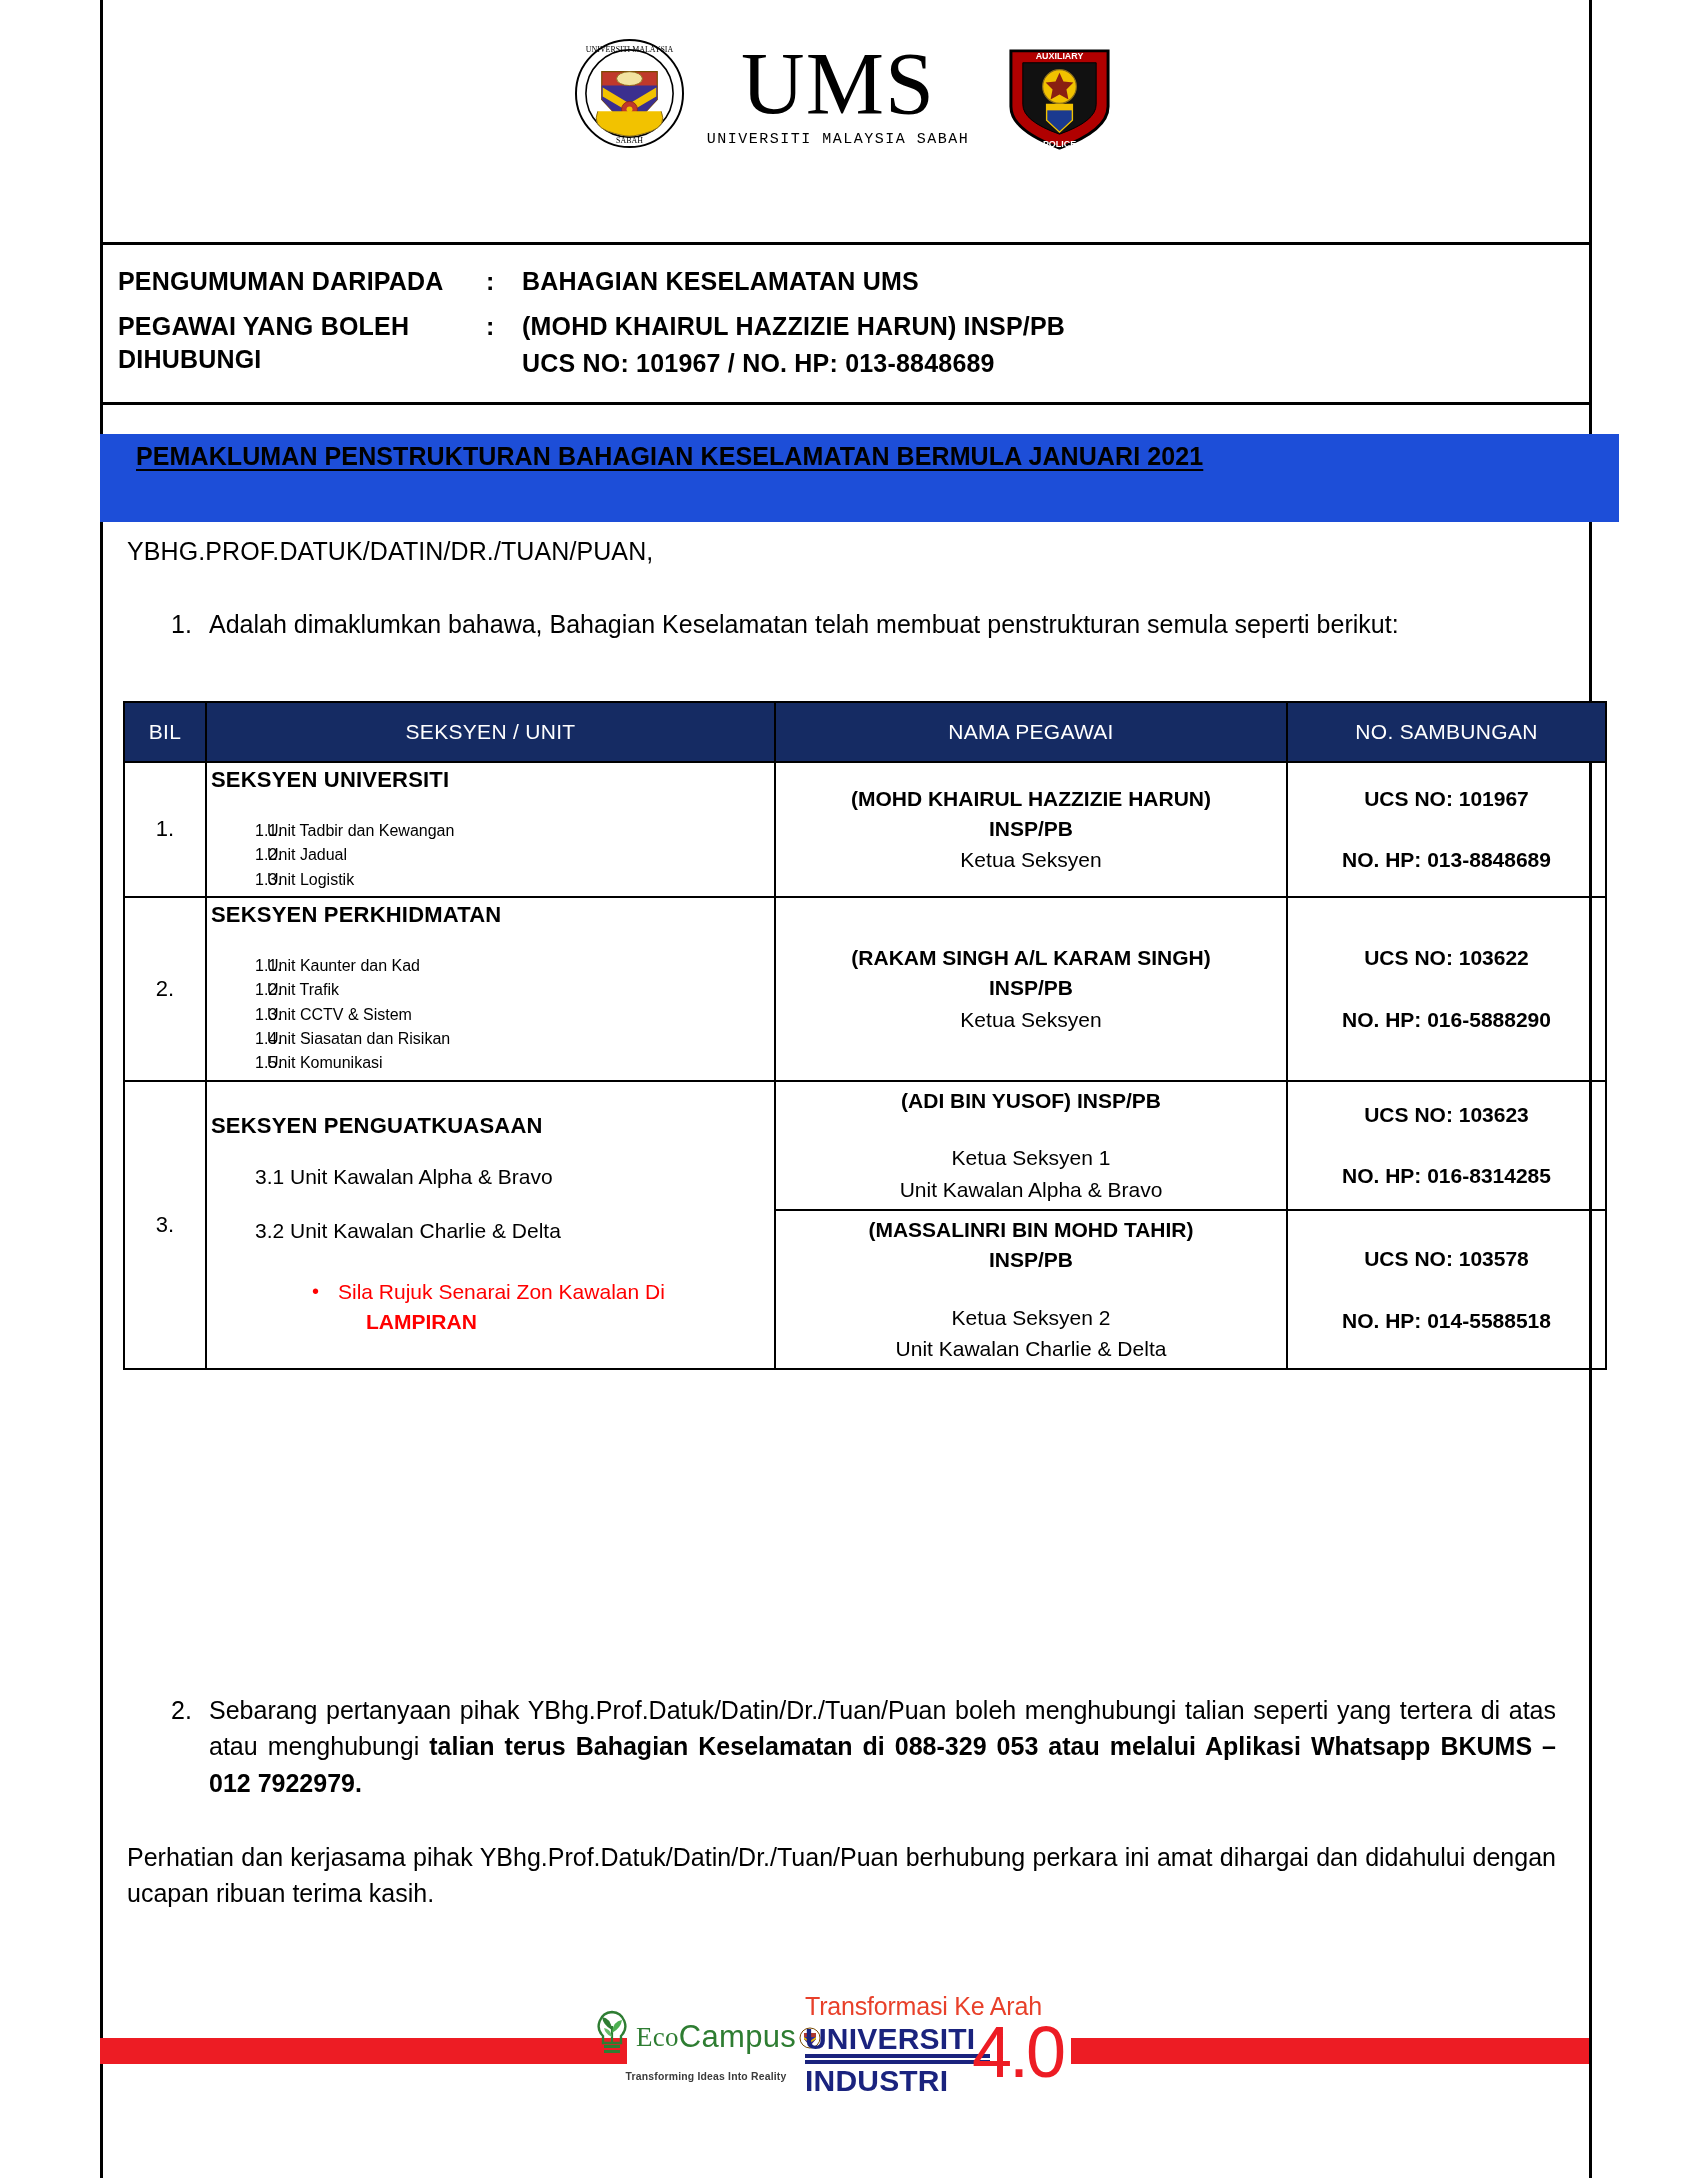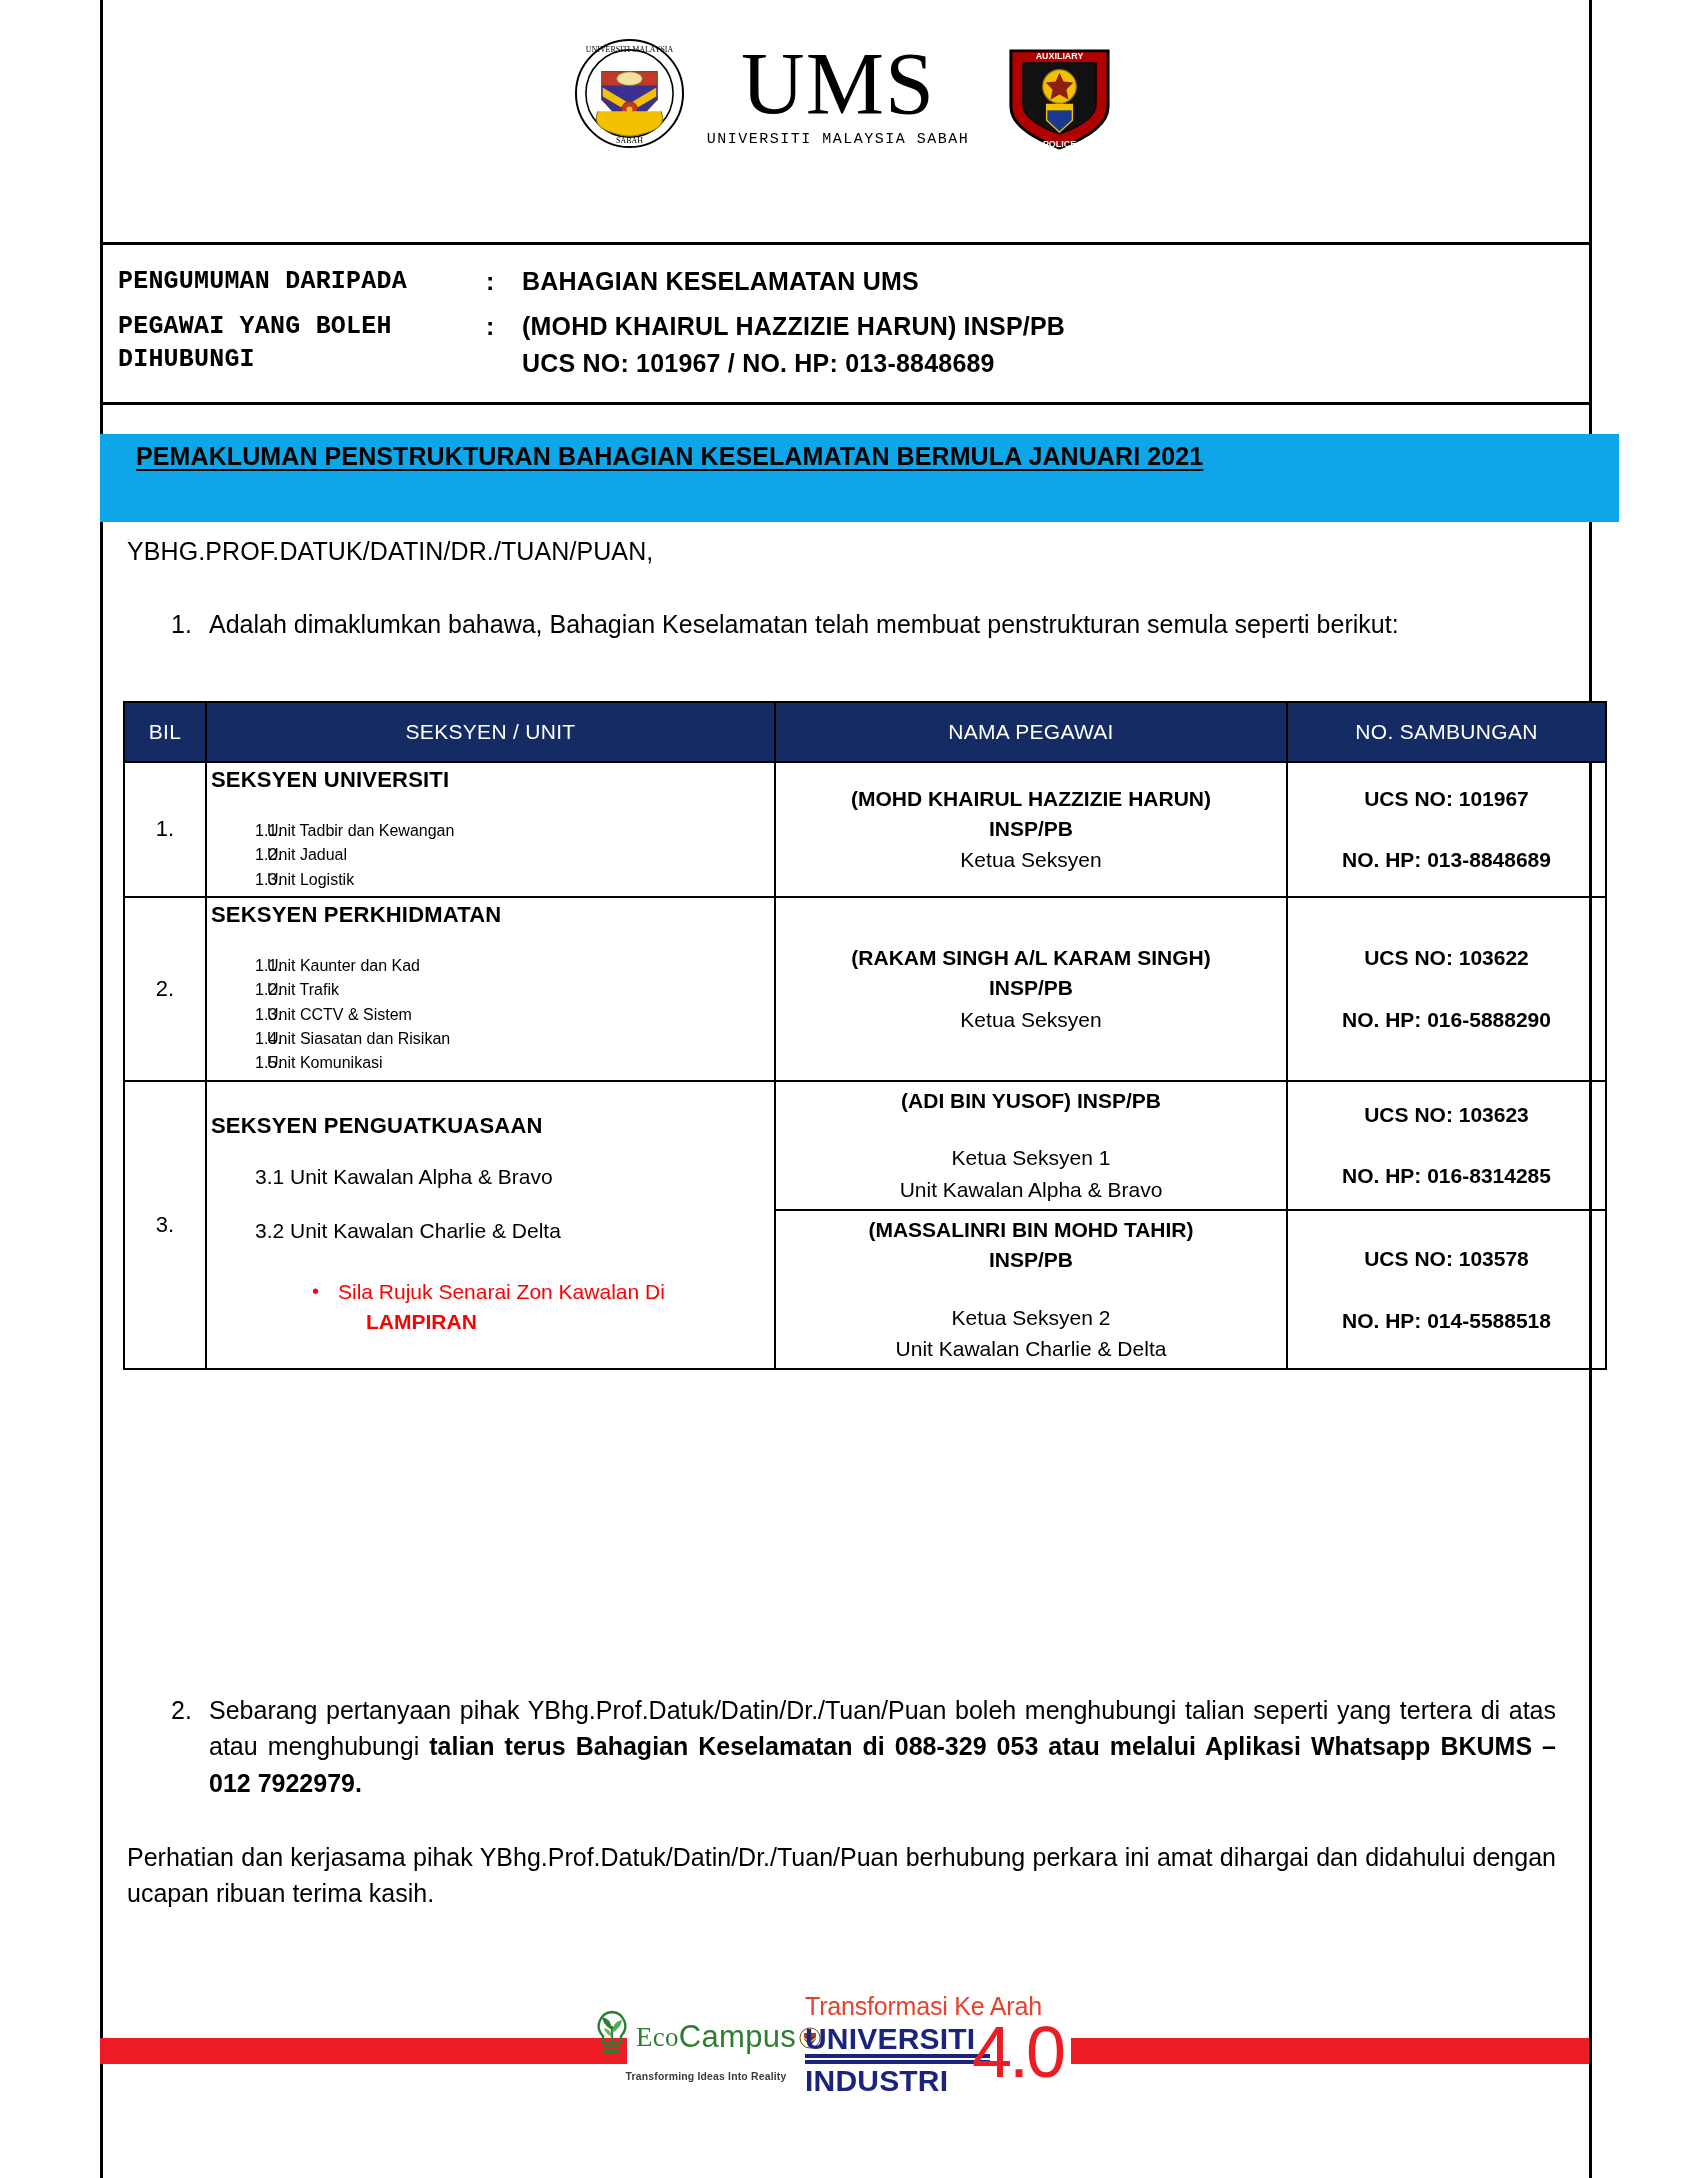--- a/index.html
+++ b/index.html
@@ -93,33 +93,33 @@
   }
   .contact-row {
     display: flex;
     align-items: flex-start;
     font-weight: bold;
     font-size: 25px;
     line-height: 1.32;
     letter-spacing: 0.2px;
   }
   .contact-row + .contact-row { margin-top: 12px; }
-  .contact-label { width: 368px; flex: 0 0 368px; font-family: Liberation Mono, monospace; }
+  .contact-label { width: 368px; flex: 0 0 368px; }
   .contact-colon { width: 36px; flex: 0 0 36px; }
   .contact-value { flex: 1 1 auto; }
   .contact-value div + div { margin-top: 4px; }
 
   
   .red-banner {
     position: absolute;
     left: 100px;
     top: 434px;
     width: 1519px;
     height: 88px;
-    background: #0ea5e9;
+    background: #1d4ed8;
     box-sizing: border-box;
   }
   .red-banner-text {
     position: absolute;
     left: 36px;
     top: 8px;
     font-size: 25px;
     font-weight: bold;
     color: #000;
     text-decoration: underline;

